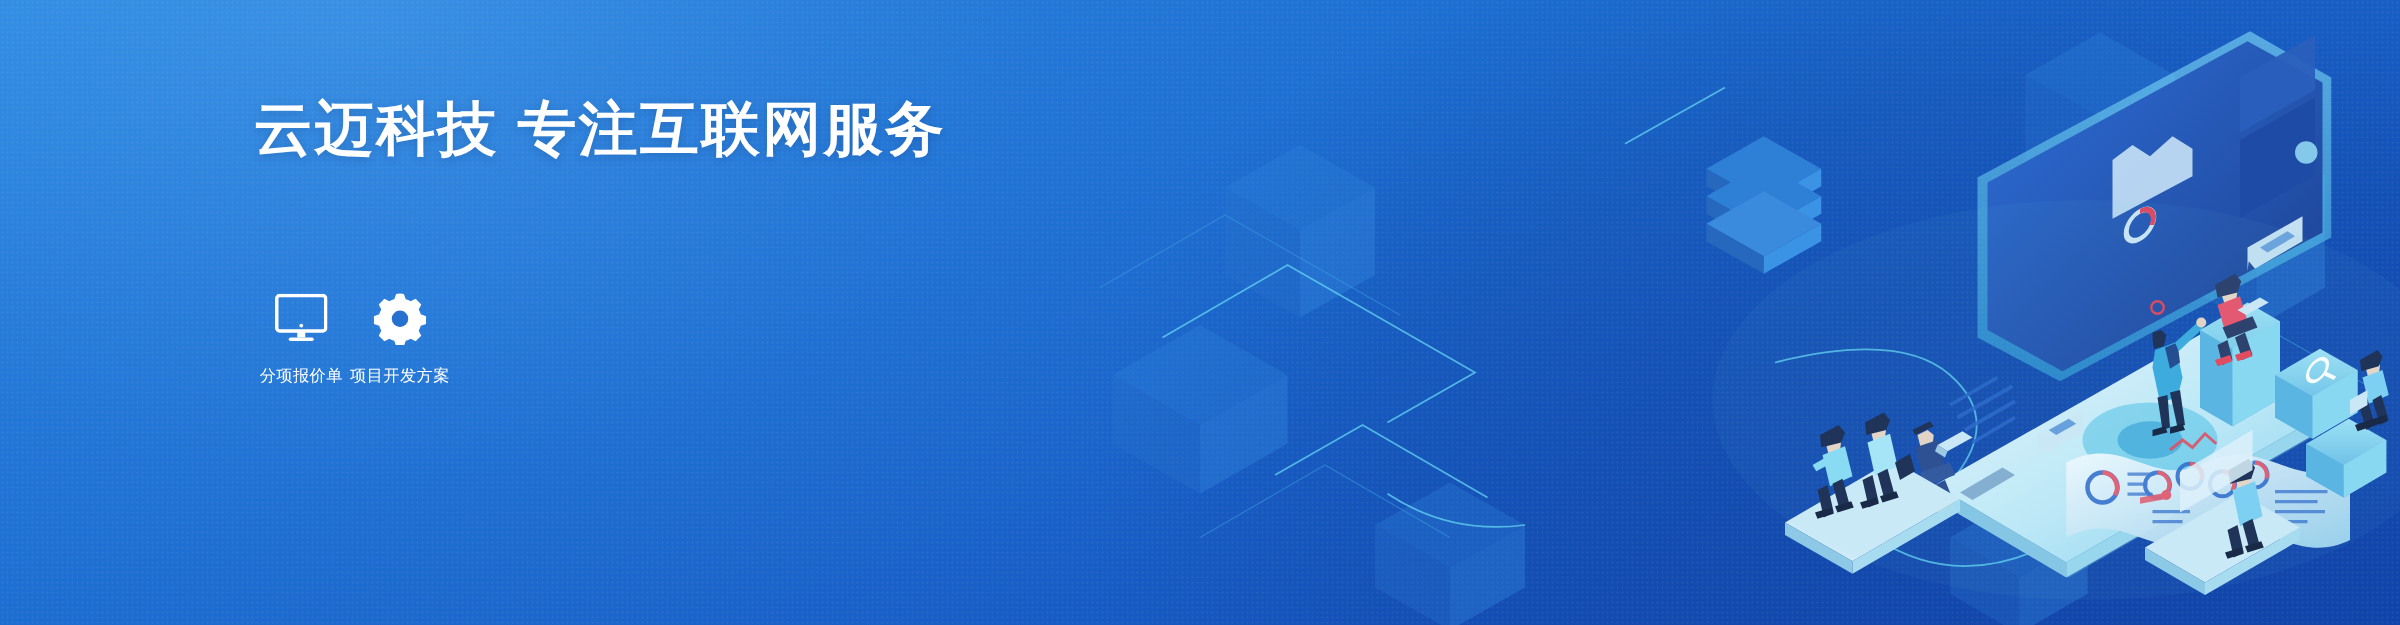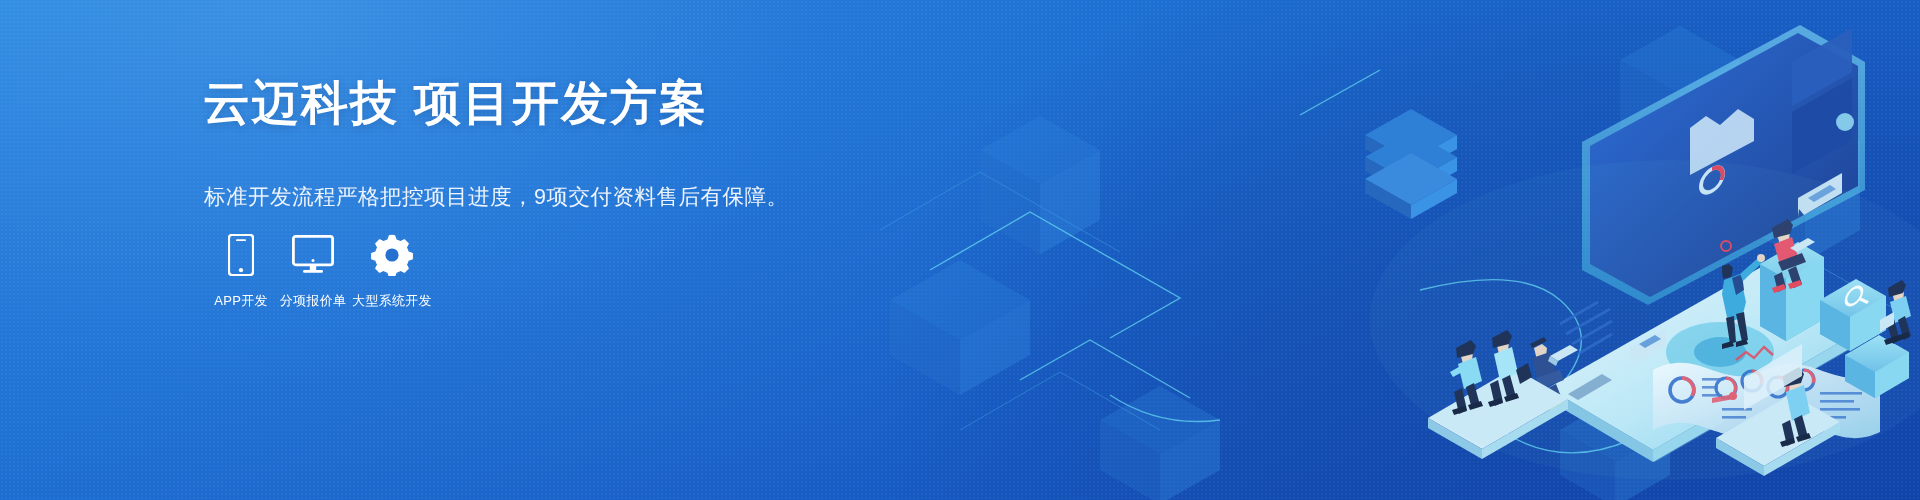--- a/index.html
+++ b/index.html
@@ -427,38 +427,26 @@
           <rect x="896" y="408" width="16" height="3" fill="#2a66c9" transform="skewY(-30)"></rect>
         </g>
       </g>
 
       <ellipse cx="810" cy="320" rx="300" ry="160" fill="#6fd2f0" opacity="0.05"></ellipse>
     </svg>
   </div>
 
   <div class="content">
 
-    <h1 class="headline">云迈科技 项目开发方案</h1>
-
-
-    <p class="sub sub-2">标准开发流程严格把控项目进度，9项交付资料售后有保障。</p>
+    <h1 class="headline">云迈科技 专注互联网服务</h1>
+
+
 
     <div class="services">
 
-      <div class="service">
-        <span class="glyph">
-          <svg width="26" height="42" viewBox="0 0 26 42" xmlns="http://www.w3.org/2000/svg">
-            <rect x="0.8" y="0.8" width="24.4" height="40.4" rx="3.4" fill="none" stroke="#ffffff" stroke-width="2.6"></rect>
-            <rect x="8" y="5.2" width="10" height="1.9" rx="0.95" fill="#ffffff"></rect>
-            <circle cx="13" cy="36.2" r="2.1" fill="#ffffff"></circle>
-            <rect x="4.4" y="9.6" width="17.2" height="22" rx="1" fill="#ffffff" opacity="0"></rect>
-          </svg>
-        </span>
-        <span class="caption">APP开发</span>
-      </div>
 
 
 
       <div class="service">
         <span class="glyph">
           <svg width="42" height="40" viewBox="0 0 42 40" xmlns="http://www.w3.org/2000/svg">
             <rect x="1.4" y="1.4" width="39.2" height="28.4" rx="2.4" fill="none" stroke="#ffffff" stroke-width="2.8"></rect>
             <circle cx="21" cy="25.4" r="1.5" fill="#ffffff"></circle>
             <rect x="17.8" y="30.6" width="6.4" height="4.4" fill="#ffffff"></rect>
             <rect x="11" y="35" width="20" height="2.8" rx="1.4" fill="#ffffff"></rect>
@@ -472,18 +460,18 @@
           <svg width="42" height="42" viewBox="0 0 42 42" xmlns="http://www.w3.org/2000/svg">
             <path d="M21 0.8 l3.1 .35 l1.5 4.3 a15.9 15.9 0 0 1 3.9 1.6 l4 -2 l4.5 4.5 l-2 4
                      a15.9 15.9 0 0 1 1.6 3.9 l4.3 1.5 l0 6.2 l-4.3 1.5 a15.9 15.9 0 0 1 -1.6 3.9
                      l2 4 l-4.5 4.5 l-4 -2 a15.9 15.9 0 0 1 -3.9 1.6 l-1.5 4.3 l-6.2 0 l-1.5 -4.3
                      a15.9 15.9 0 0 1 -3.9 -1.6 l-4 2 l-4.5 -4.5 l2 -4 a15.9 15.9 0 0 1 -1.6 -3.9
                      l-4.3 -1.5 l0 -6.2 l4.3 -1.5 a15.9 15.9 0 0 1 1.6 -3.9 l-2 -4 l4.5 -4.5 l4 2
                      a15.9 15.9 0 0 1 3.9 -1.6 l1.5 -4.3 Z" fill="#ffffff"></path>
             <circle cx="21" cy="21" r="6.6" fill="#2670cf"></circle>
           </svg>
         </span>
-        <span class="caption">大型系统开发</span>
+        <span class="caption">项目开发方案</span>
       </div>
 
     </div>
   </div>
 </div>
 
 </body></html>

